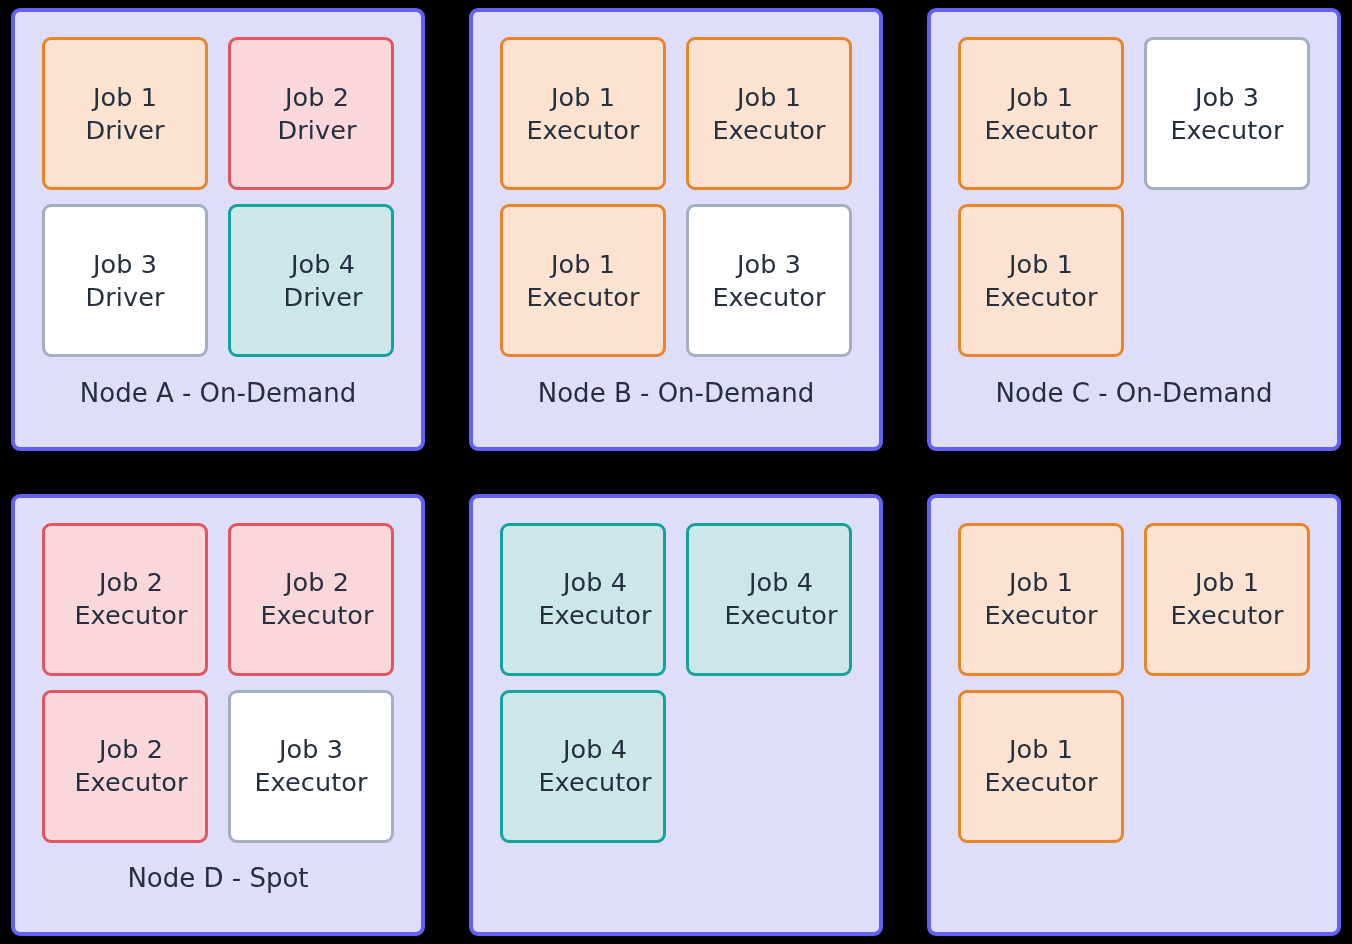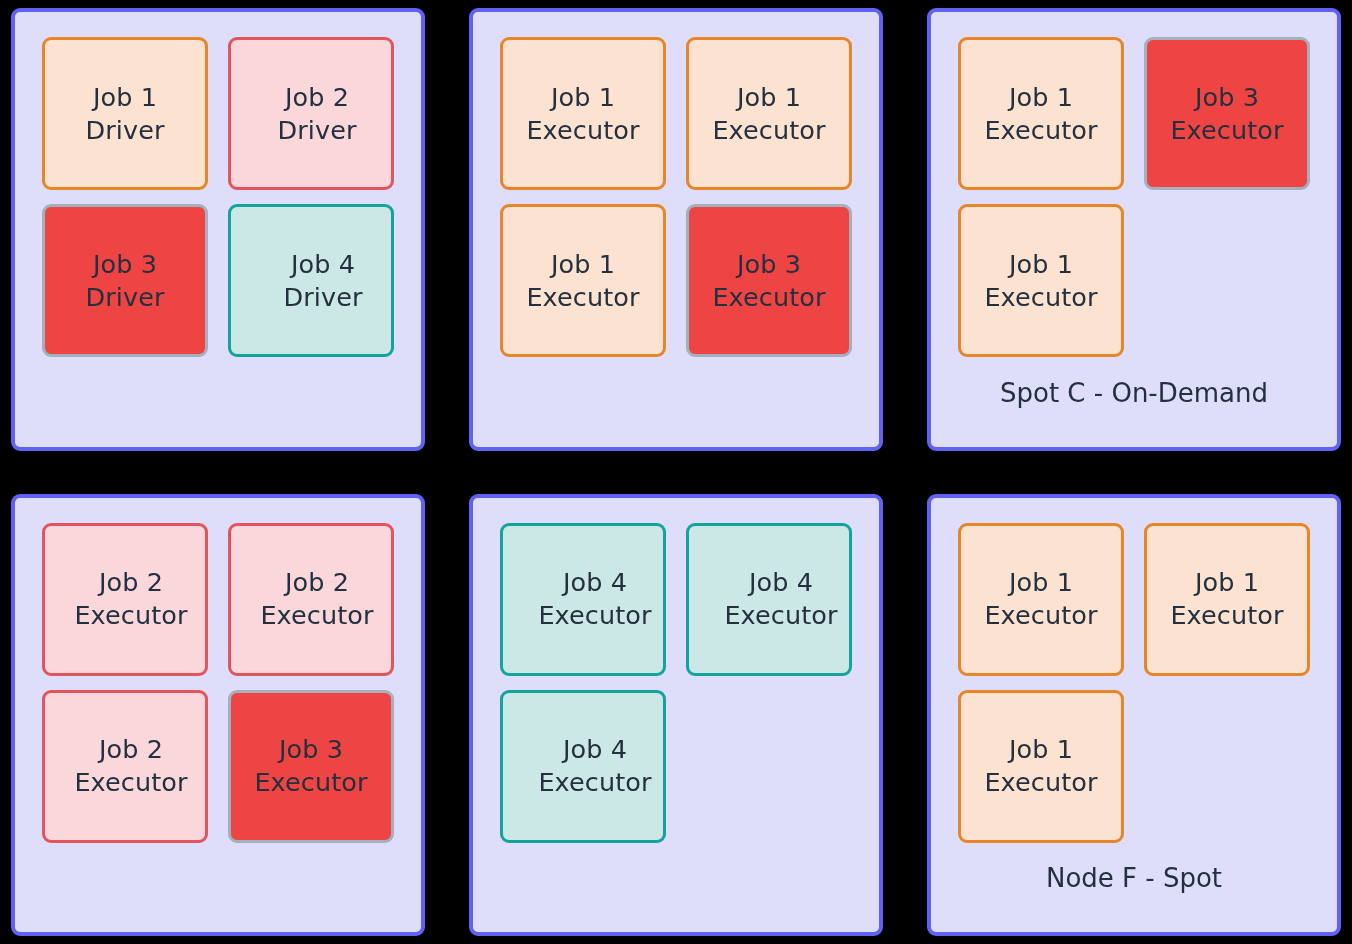--- a/index.html
+++ b/index.html
@@ -75,21 +75,21 @@
   }
 
   .box.empty {
     border: none;
     background: transparent;
   }
 
   
   .box.orange { border-color: #E8842A; background: #FCE2D0; }
   .box.red    { border-color: #E2545E; background: #F9D7DB; padding-left: 12px; }
-  .box.gray   { border-color: #A3B0BE; background: #ef4444; }
+  .box.gray   { border-color: #A3B0BE; background: #ffffff; }
   .box.teal   { border-color: #13A39D; background: #CCE8E6; padding-left: 24px; }
 
   .node-label {
     flex: 1 1 auto;
     display: flex;
     align-items: center;
     justify-content: center;
     font-size: 26px;
     color: #25303F;
     padding-bottom: 18px;
@@ -120,48 +120,50 @@
             <span class="line">Driver</span>
           </div>
         </div>
         <div class="slot">
           <div class="box teal">
             <span class="line">Job 4</span>
             <span class="line">Driver</span>
           </div>
         </div>
       </div>
-    </div>
-    <div class="node">
-      <div class="slot-grid">
-        <div class="slot">
-          <div class="box orange">
-            <span class="line">Job 1</span>
-            <span class="line">Executor</span>
-          </div>
-        </div>
-        <div class="slot">
-          <div class="box orange">
-            <span class="line">Job 1</span>
-            <span class="line">Executor</span>
-          </div>
-        </div>
-        <div class="slot">
-          <div class="box orange">
-            <span class="line">Job 1</span>
-            <span class="line">Executor</span>
-          </div>
-        </div>
-        <div class="slot">
-          <div class="box gray">
-            <span class="line">Job 3</span>
-            <span class="line">Executor</span>
-          </div>
-        </div>
-      </div>
+      <div class="node-label">Node A - On-Demand</div>
+    </div>
+    <div class="node">
+      <div class="slot-grid">
+        <div class="slot">
+          <div class="box orange">
+            <span class="line">Job 1</span>
+            <span class="line">Executor</span>
+          </div>
+        </div>
+        <div class="slot">
+          <div class="box orange">
+            <span class="line">Job 1</span>
+            <span class="line">Executor</span>
+          </div>
+        </div>
+        <div class="slot">
+          <div class="box orange">
+            <span class="line">Job 1</span>
+            <span class="line">Executor</span>
+          </div>
+        </div>
+        <div class="slot">
+          <div class="box gray">
+            <span class="line">Job 3</span>
+            <span class="line">Executor</span>
+          </div>
+        </div>
+      </div>
+      <div class="node-label">Node B - On-Demand</div>
     </div>
     <div class="node">
       <div class="slot-grid">
         <div class="slot">
           <div class="box orange">
             <span class="line">Job 1</span>
             <span class="line">Executor</span>
           </div>
         </div>
         <div class="slot">
@@ -173,49 +175,50 @@
         <div class="slot">
           <div class="box orange">
             <span class="line">Job 1</span>
             <span class="line">Executor</span>
           </div>
         </div>
         <div class="slot">
           <div class="box empty"></div>
         </div>
       </div>
-      <div class="node-label">Spot C - On-Demand</div>
-    </div>
-    <div class="node">
-      <div class="slot-grid">
-        <div class="slot">
-          <div class="box red">
-            <span class="line">Job 2</span>
-            <span class="line">Executor</span>
-          </div>
-        </div>
-        <div class="slot">
-          <div class="box red">
-            <span class="line">Job 2</span>
-            <span class="line">Executor</span>
-          </div>
-        </div>
-        <div class="slot">
-          <div class="box red">
-            <span class="line">Job 2</span>
-            <span class="line">Executor</span>
-          </div>
-        </div>
-        <div class="slot">
-          <div class="box gray">
-            <span class="line">Job 3</span>
-            <span class="line">Executor</span>
-          </div>
-        </div>
-      </div>
+      <div class="node-label">Node C - On-Demand</div>
+    </div>
+    <div class="node">
+      <div class="slot-grid">
+        <div class="slot">
+          <div class="box red">
+            <span class="line">Job 2</span>
+            <span class="line">Executor</span>
+          </div>
+        </div>
+        <div class="slot">
+          <div class="box red">
+            <span class="line">Job 2</span>
+            <span class="line">Executor</span>
+          </div>
+        </div>
+        <div class="slot">
+          <div class="box red">
+            <span class="line">Job 2</span>
+            <span class="line">Executor</span>
+          </div>
+        </div>
+        <div class="slot">
+          <div class="box gray">
+            <span class="line">Job 3</span>
+            <span class="line">Executor</span>
+          </div>
+        </div>
+      </div>
+      <div class="node-label">Node D - Spot</div>
     </div>
     <div class="node">
       <div class="slot-grid">
         <div class="slot">
           <div class="box teal">
             <span class="line">Job 4</span>
             <span class="line">Executor</span>
           </div>
         </div>
         <div class="slot">
@@ -252,15 +255,14 @@
         <div class="slot">
           <div class="box orange">
             <span class="line">Job 1</span>
             <span class="line">Executor</span>
           </div>
         </div>
         <div class="slot">
           <div class="box empty"></div>
         </div>
       </div>
-      <div class="node-label">Node F - Spot</div>
     </div>
   </div>
 
 </body></html>

